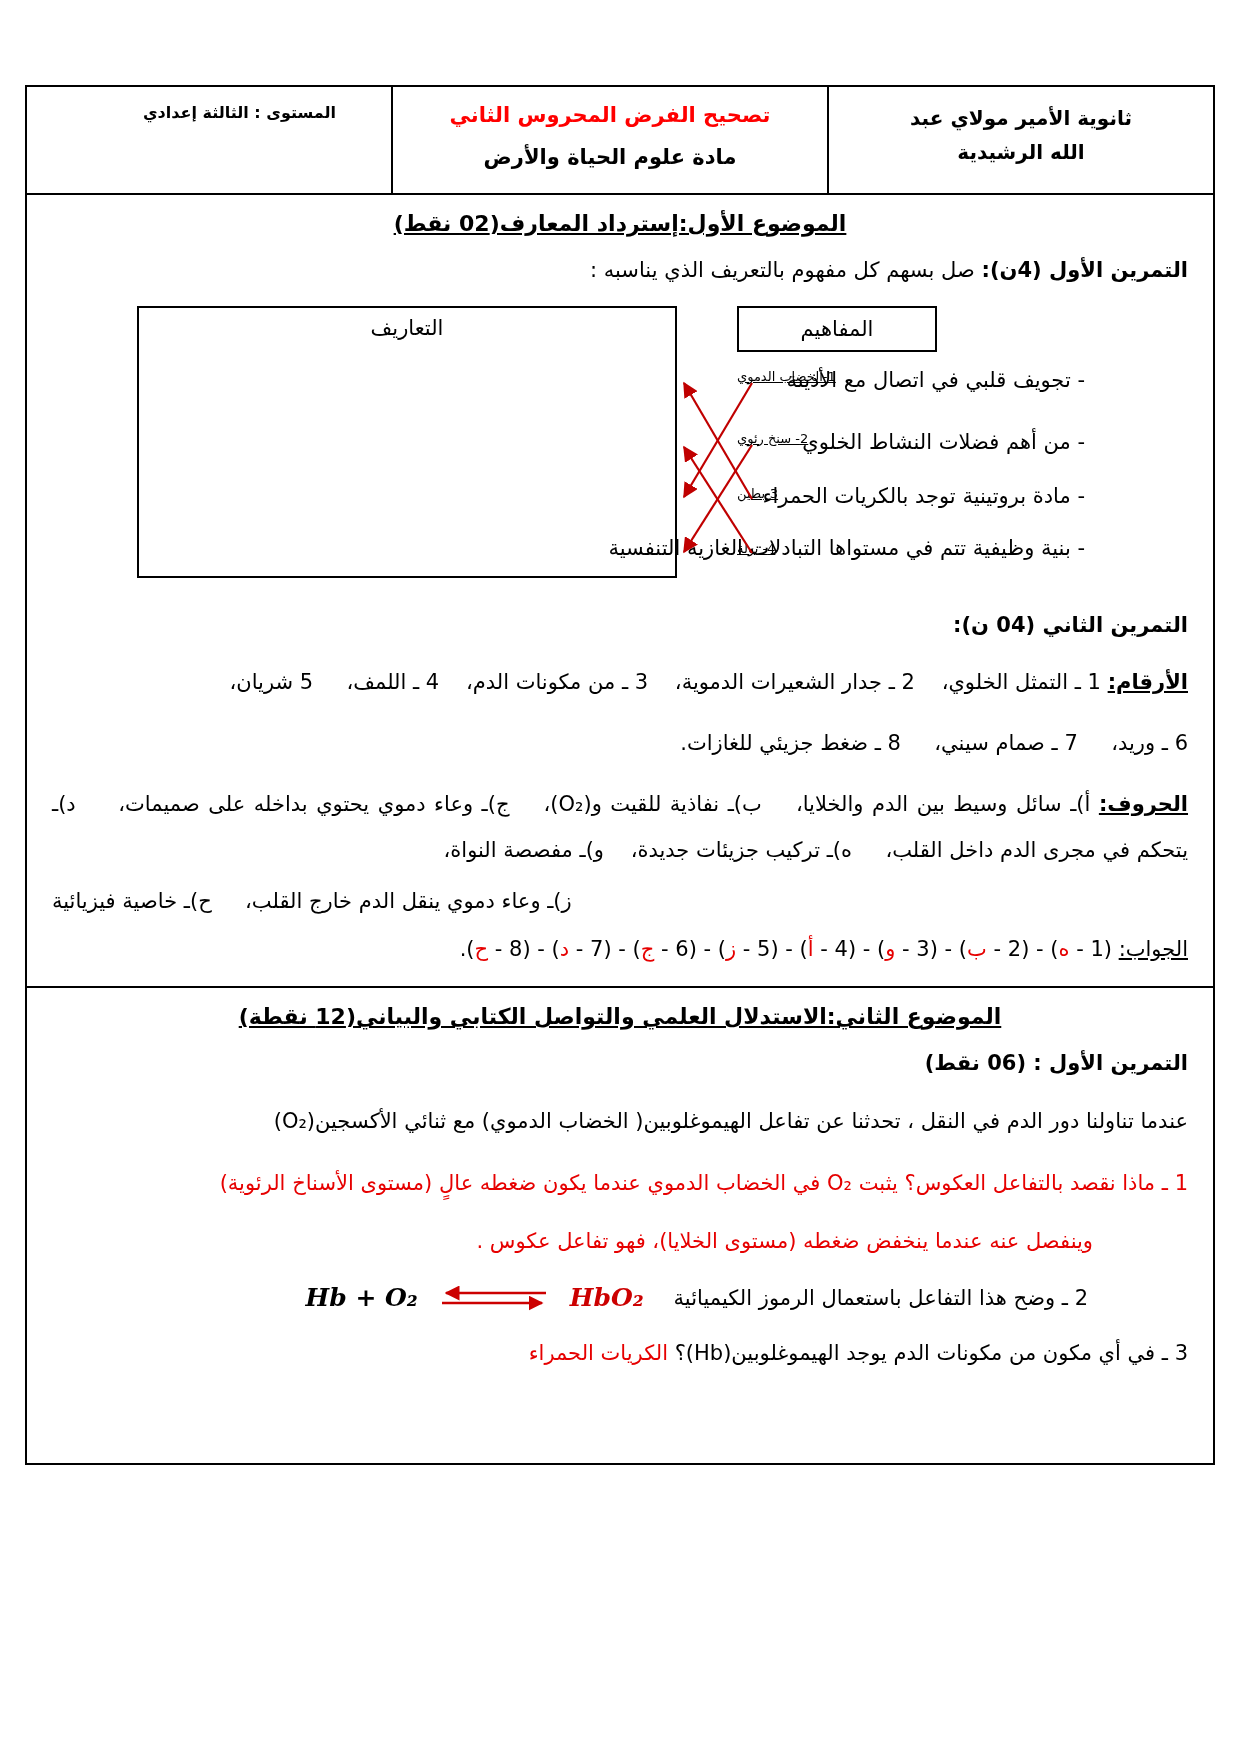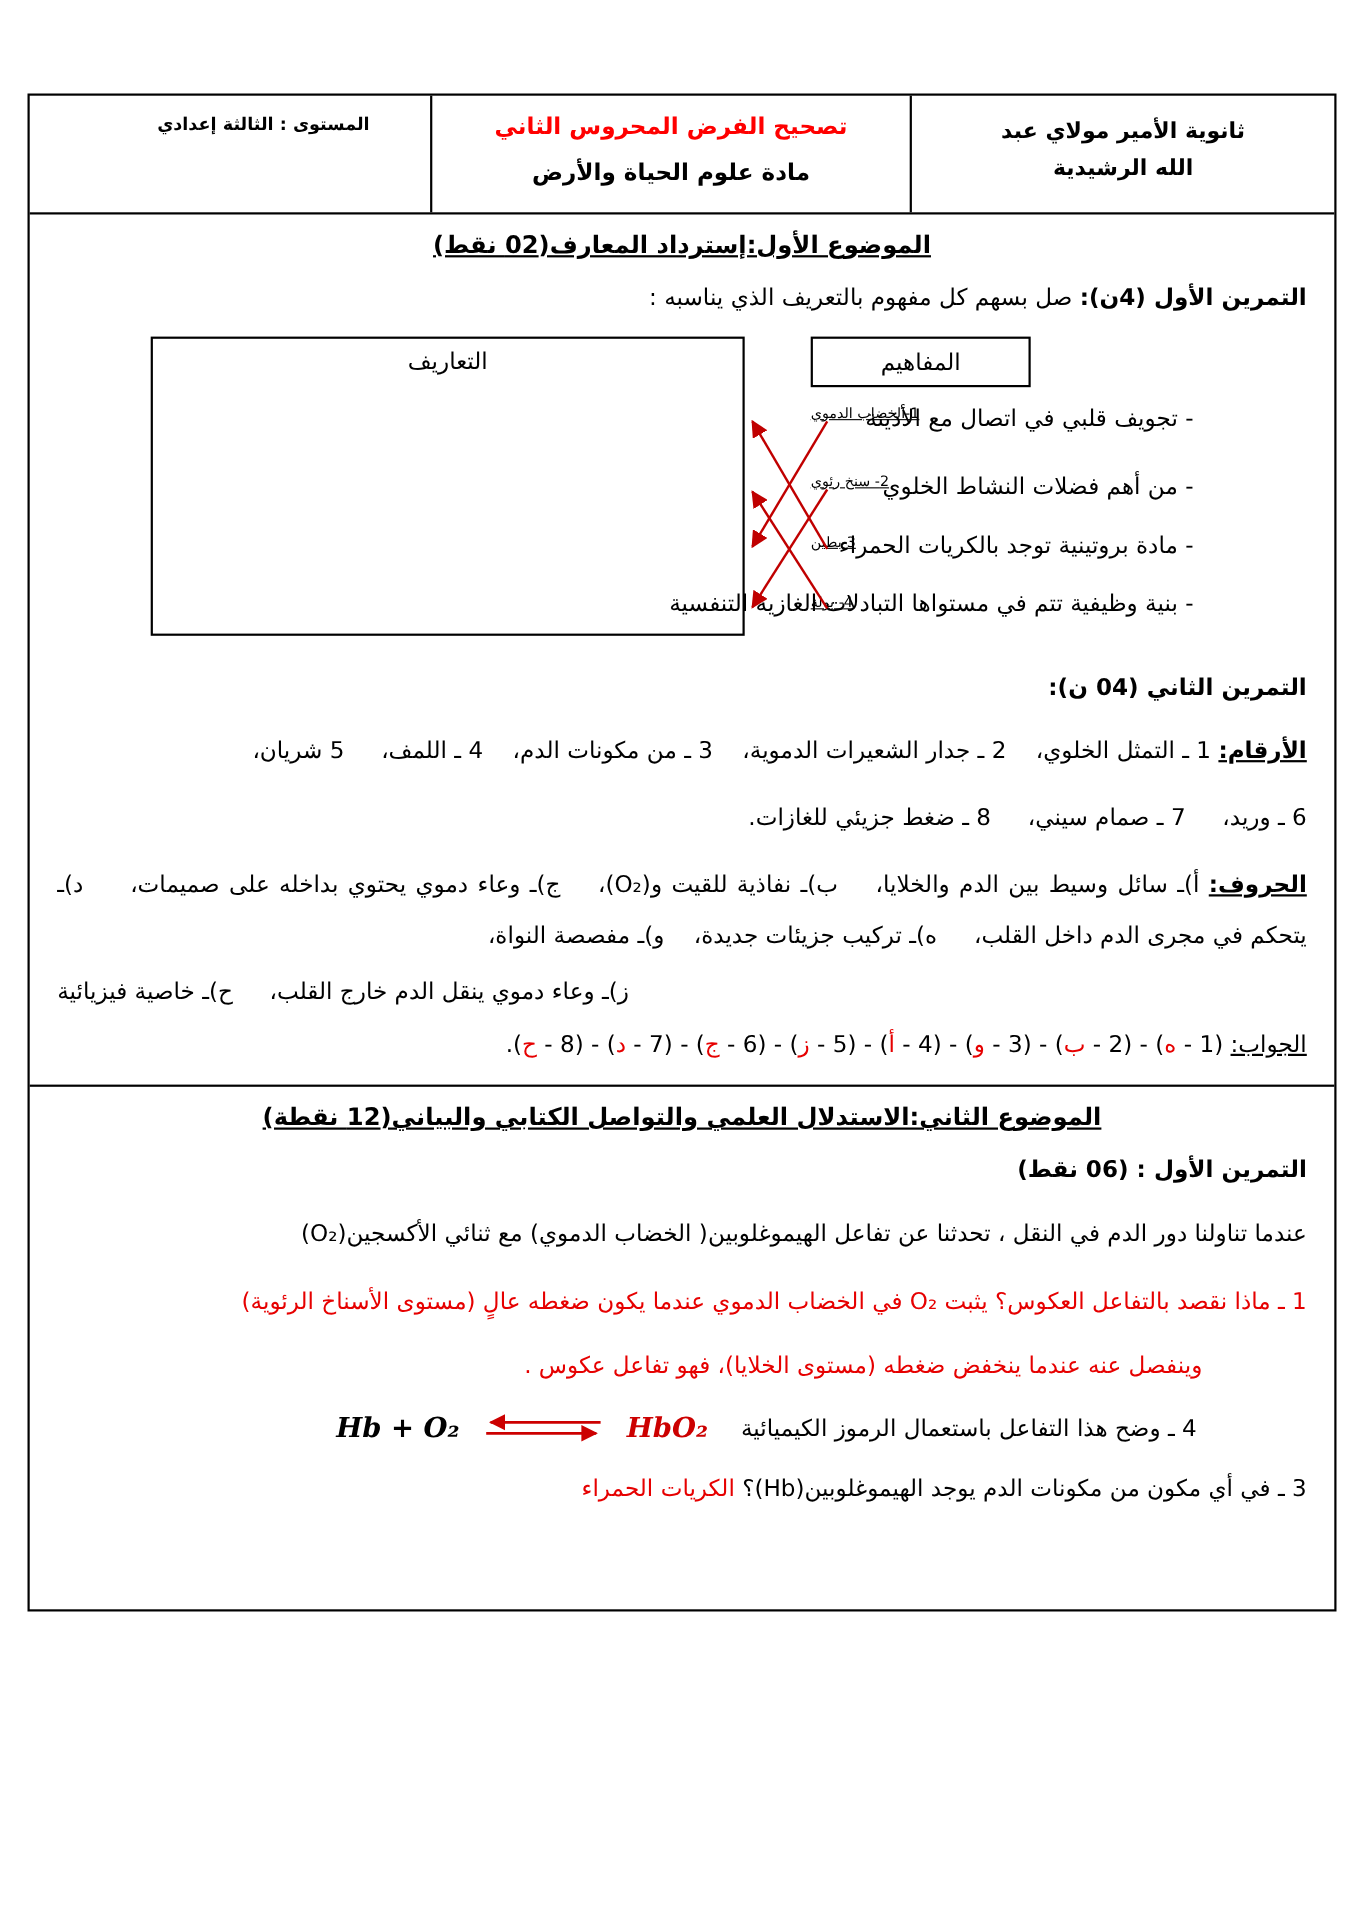--- a/index.html
+++ b/index.html
@@ -136,21 +136,21 @@
       </div>
 
       <div class="line bold">التمرين الأول : (06 نقط)</div>
 
       <div class="wrapline">عندما تناولنا دور الدم في النقل ، تحدثنا عن تفاعل الهيموغلوبين( الخضاب الدموي) مع ثنائي الأكسجين(O₂)</div>
 
       <div class="q-red">1 ـ ماذا نقصد بالتفاعل العكوس؟ يثبت O₂ في الخضاب الدموي عندما يكون ضغطه عالٍ (مستوى الأسناخ الرئوية)</div>
       <div class="q-red indent">وينفصل عنه عندما ينخفض ضغطه (مستوى الخلايا)، فهو تفاعل عكوس .</div>
 
       <div class="q2row">
-        <span>4 ـ وضح هذا التفاعل باستعمال الرموز الكيميائية</span>
+        <span>2 ـ وضح هذا التفاعل باستعمال الرموز الكيميائية</span>
         <span class="formula">
           <span>Hb + O₂</span>
           <svg width="120" height="26" viewBox="0 0 120 26">
             <defs>
               <marker id="eqArr" viewBox="0 0 10 10" refX="9" refY="5" markerWidth="6" markerHeight="6" orient="auto-start-reverse">
                 <path d="M0,0 L10,5 L0,10 z" fill="#cc0000"></path>
               </marker>
             </defs>
             <line x1="112" y1="8" x2="12" y2="8" stroke="#cc0000" stroke-width="2.5" marker-end="url(#eqArr)"></line>
             <line x1="8" y1="18" x2="108" y2="18" stroke="#cc0000" stroke-width="2.5" marker-end="url(#eqArr)"></line>

